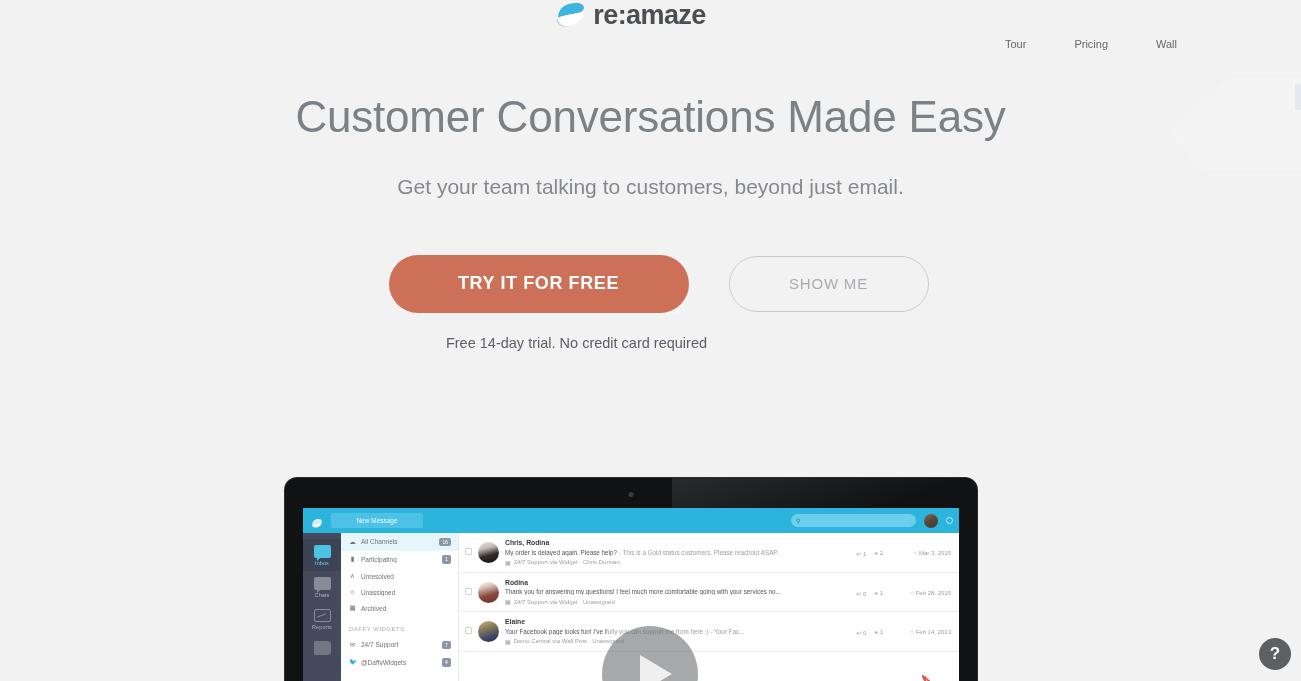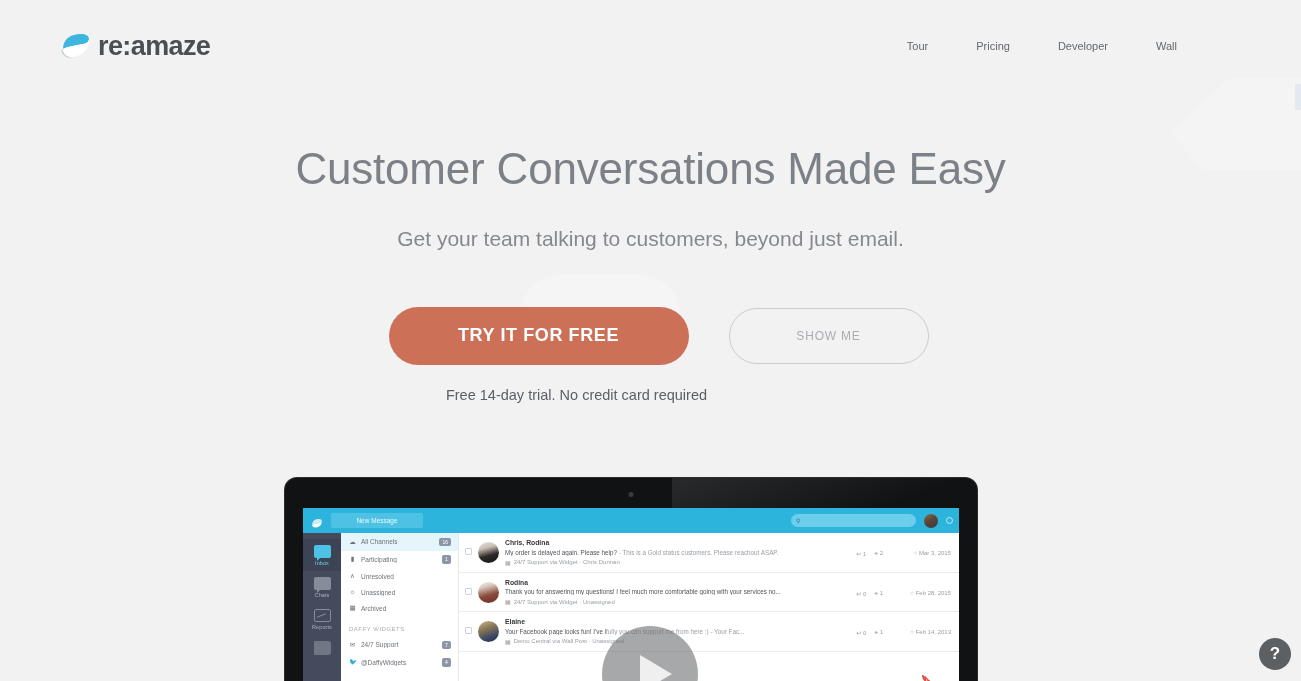--- a/index.html
+++ b/index.html
@@ -43,20 +43,21 @@
   }
 
   
   .site-header {
     position: relative;
     height: 92px;
     display: flex;
     align-items: center;
     padding: 0 100px 0 60px;
     z-index: 5;
+    flex-direction: column;
   }
 
   .brand {
     display: flex;
     align-items: center;
     gap: 6px;
     text-decoration: none;
   }
   .brand-mark {
     width: 32px; height: 30px;
@@ -102,21 +103,20 @@
   .hero {
     position: relative;
     text-align: center;
     z-index: 4;
   }
   .hero-title {
     font-size: 44px;
     font-weight: normal;
     color: #7b8187;
     letter-spacing: -0.2px;
-    margin-top: 52px;
     line-height: 1.15;
   }
   .hero-sub {
     font-size: 21px;
     color: #85898e;
     margin-top: 32px;
     font-weight: normal;
   }
 
   .hero-actions {
@@ -136,21 +136,21 @@
     border: none;
     border-radius: 40px;
     width: 300px;
     height: 58px;
     cursor: pointer;
     font-family: inherit;
   }
   .btn-secondary {
     background: transparent;
     color: #a9adb1;
-    font-size: 12px;
+    font-size: 15px;
     letter-spacing: 0.8px;
     border: 1px solid #ccc;
     border-radius: 40px;
     width: 200px;
     height: 56px;
     cursor: pointer;
     font-family: inherit;
   }
   .hero-note {
     font-size: 14.5px;
@@ -491,21 +491,20 @@
         <path d="M3 18 C5 17, 10 15, 18 14 C24 13, 29 12, 29 8 C30 16, 24 24, 14 26 C7 27, 2 24, 3 18 Z" fill="#ffffff"></path>
         <path d="M3 18 C3 23, 7 27, 14 26 C9 28, 4 26, 2 22 C1.2 20.6, 1.4 19, 3 18 Z" fill="#cdd2d6"></path>
       </svg>
     </span>
     <span class="brand-wordmark">re:amaze</span>
   </a>
 
   <nav class="main-nav">
     <a class="nav-link" href="#">Tour</a>
     <a class="nav-link" href="#">Pricing</a>
-    <a class="nav-link" href="#">Developer</a>
     <a class="nav-link" href="#">Wall</a>
   </nav>
 
 </header>
 
 <section class="hero">
 
   <h1 class="hero-title">Customer Conversations Made Easy</h1>
   <p class="hero-sub">Get your team talking to customers, beyond just email.</p>
 

